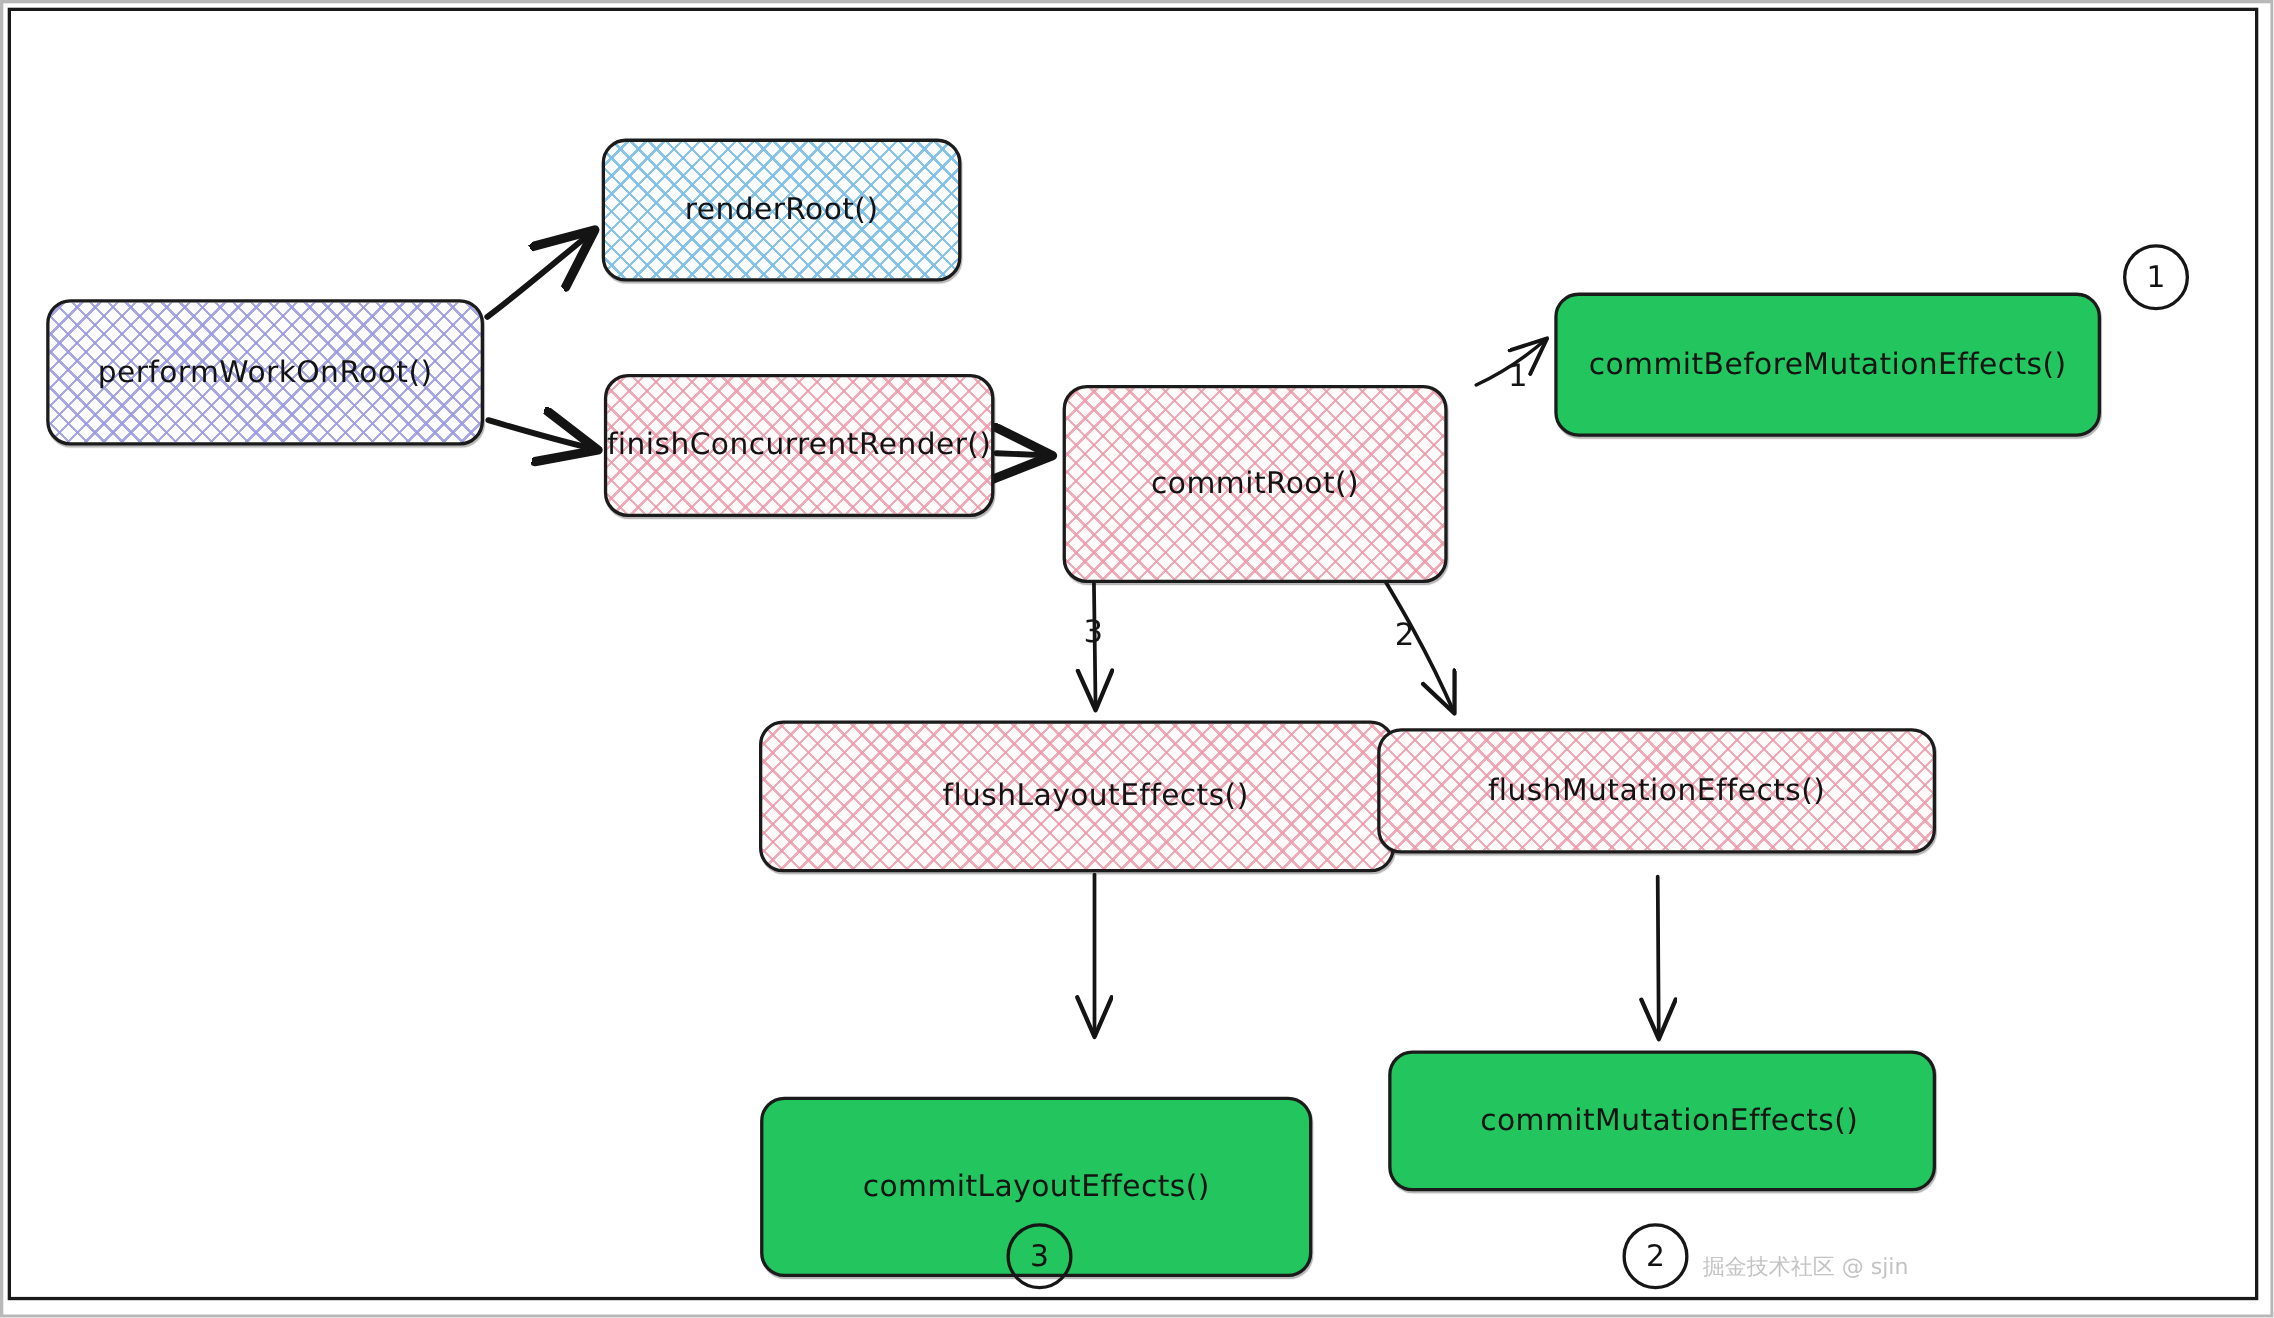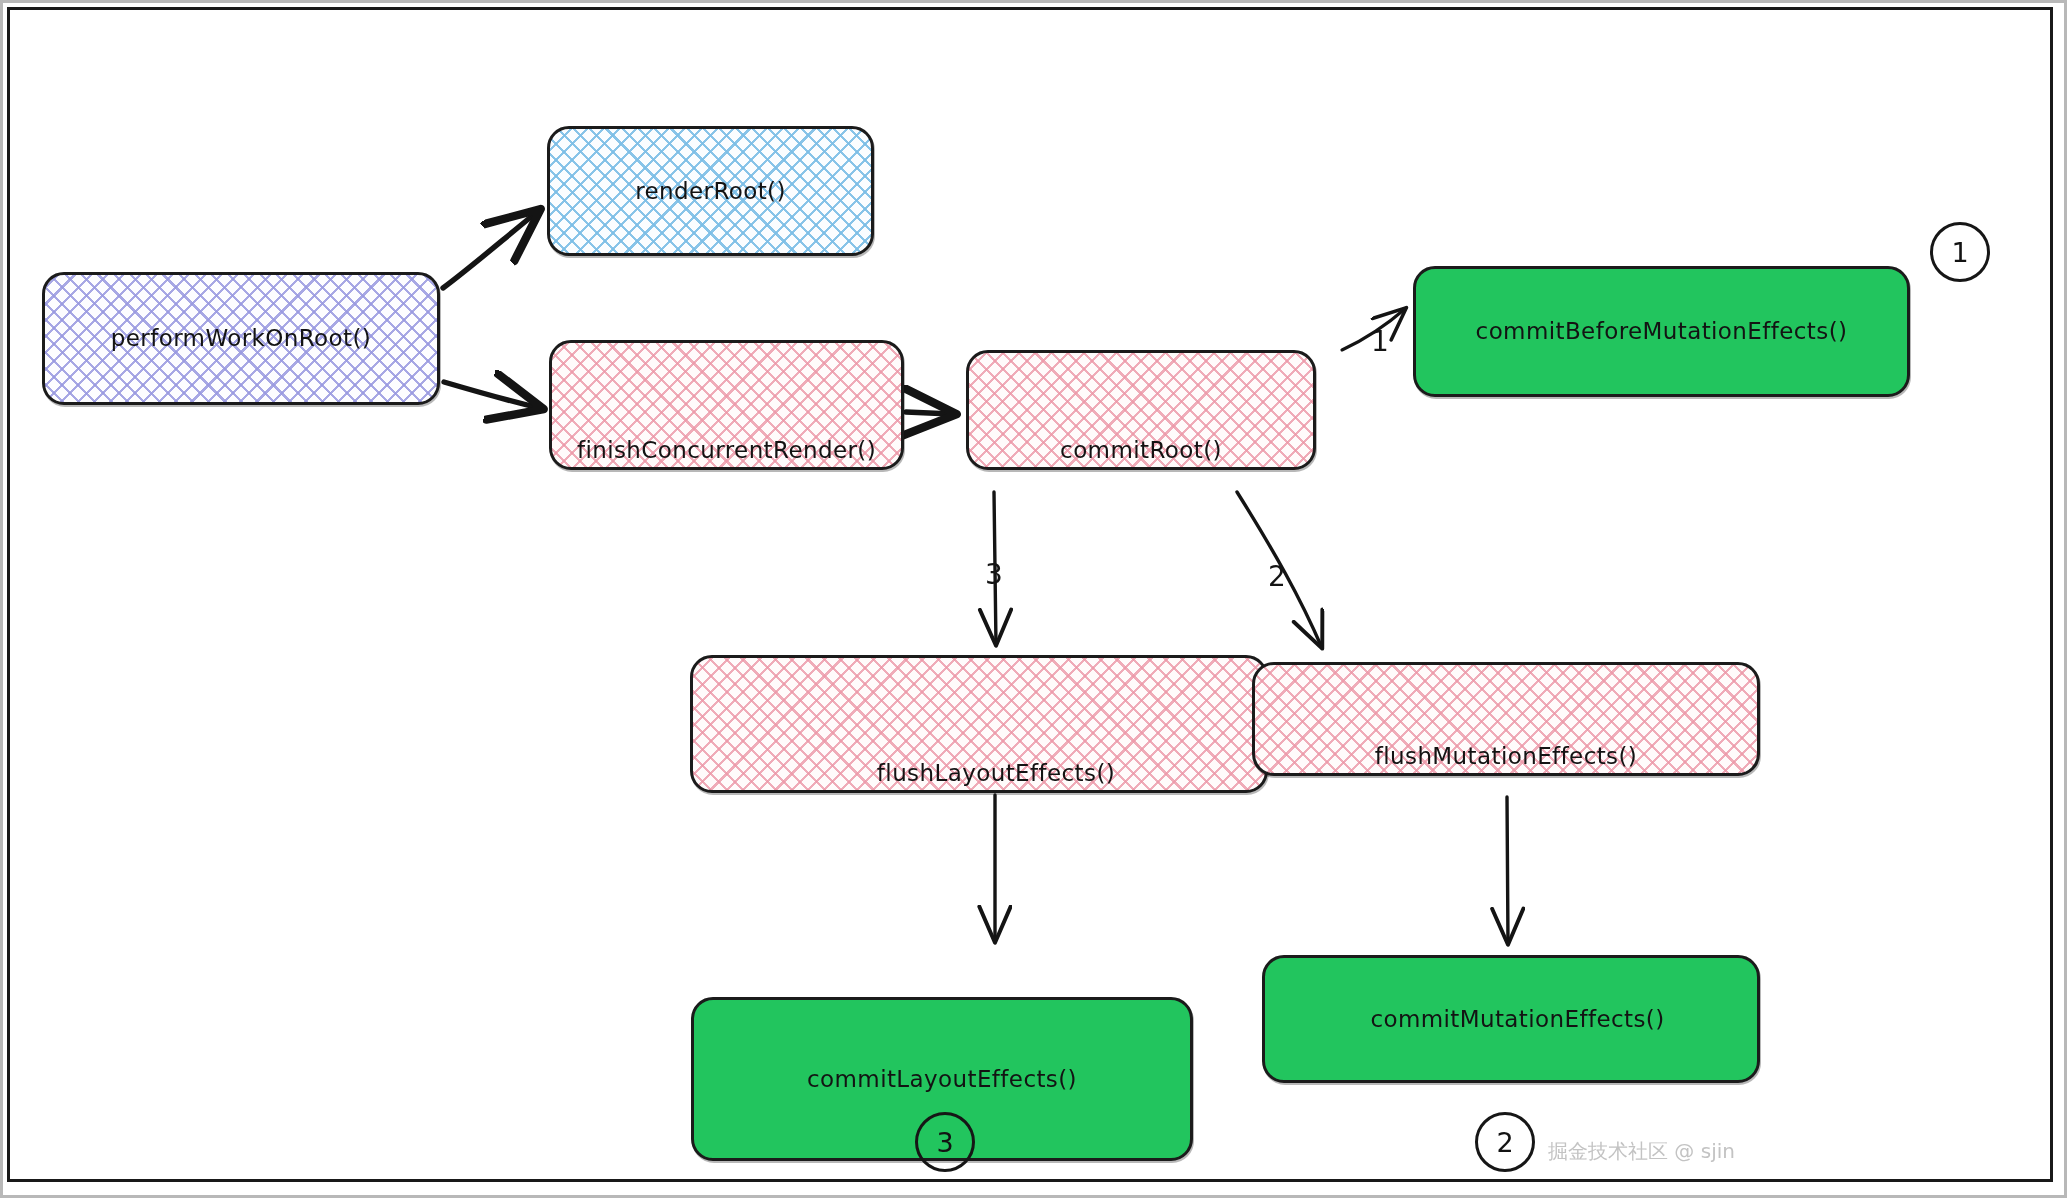--- a/index.html
+++ b/index.html
@@ -44,21 +44,21 @@
     position: absolute;
     box-sizing: border-box;
     border: 3px solid #1b1b1b;
     border-radius: 22px;
     display: flex;
     align-items: center;
     justify-content: center;
     text-align: center;
     color: #131313;
     font-family: "DejaVu Sans", sans-serif;
-    font-size: 23px;
+    font-size: 27px;
     letter-spacing: 0.4px;
     line-height: 1.15;
     padding: 4px 14px;
     filter: drop-shadow(1.5px 2px 0px rgba(20,20,20,0.30));
   }
   .node .label {
     position: relative;
     z-index: 2;
     font-style: normal;
   }
@@ -74,21 +74,20 @@
     background-color: #fbfdff;
     background-image:
       repeating-linear-gradient(45deg, rgba(124,190,230,0.9) 0 2.2px, rgba(0,0,0,0) 2.2px 11.5px),
       repeating-linear-gradient(-45deg, rgba(124,190,230,0.9) 0 2.2px, rgba(0,0,0,0) 2.2px 11.5px);
   }
   .hatch-pink {
     background-color: #fffbfb;
     background-image:
       repeating-linear-gradient(45deg, rgba(236,152,168,0.80) 0 2.2px, rgba(0,0,0,0) 2.2px 11.5px),
       repeating-linear-gradient(-45deg, rgba(236,152,168,0.80) 0 2.2px, rgba(0,0,0,0) 2.2px 11.5px);
-    align-items: flex-end;
   }
   .solid-pink {
     background-color: #22c55e;
   }
 
   
   .badge {
     position: absolute;
     width: 54px;
     height: 54px;
@@ -183,21 +182,21 @@
   </div>
 
   <div class="node hatch-blue" style="left:547px; top:126px; width:327px; height:130px;">
     <span class="label">renderRoot()</span>
   </div>
 
   <div class="node hatch-pink" style="left:549px; top:340px; width:355px; height:130px;">
     <span class="label">finishConcurrentRender()</span>
   </div>
 
-  <div class="node hatch-pink" style="left:966px; top:350px; width:350px; height:120px;">
+  <div class="node hatch-pink" style="left:966px; top:350px; width:350px; height:180px;">
     <span class="label">commitRoot()</span>
   </div>
 
   <div class="node solid-pink" style="left:1413px; top:266px; width:497px; height:131px;">
     <span class="label">commitBeforeMutationEffects()</span>
   </div>
 
   <div class="node hatch-pink" style="left:690px; top:655px; width:578px; height:138px;padding-left:48px;">
     <span class="label">flushLayoutEffects()</span>
   </div>

